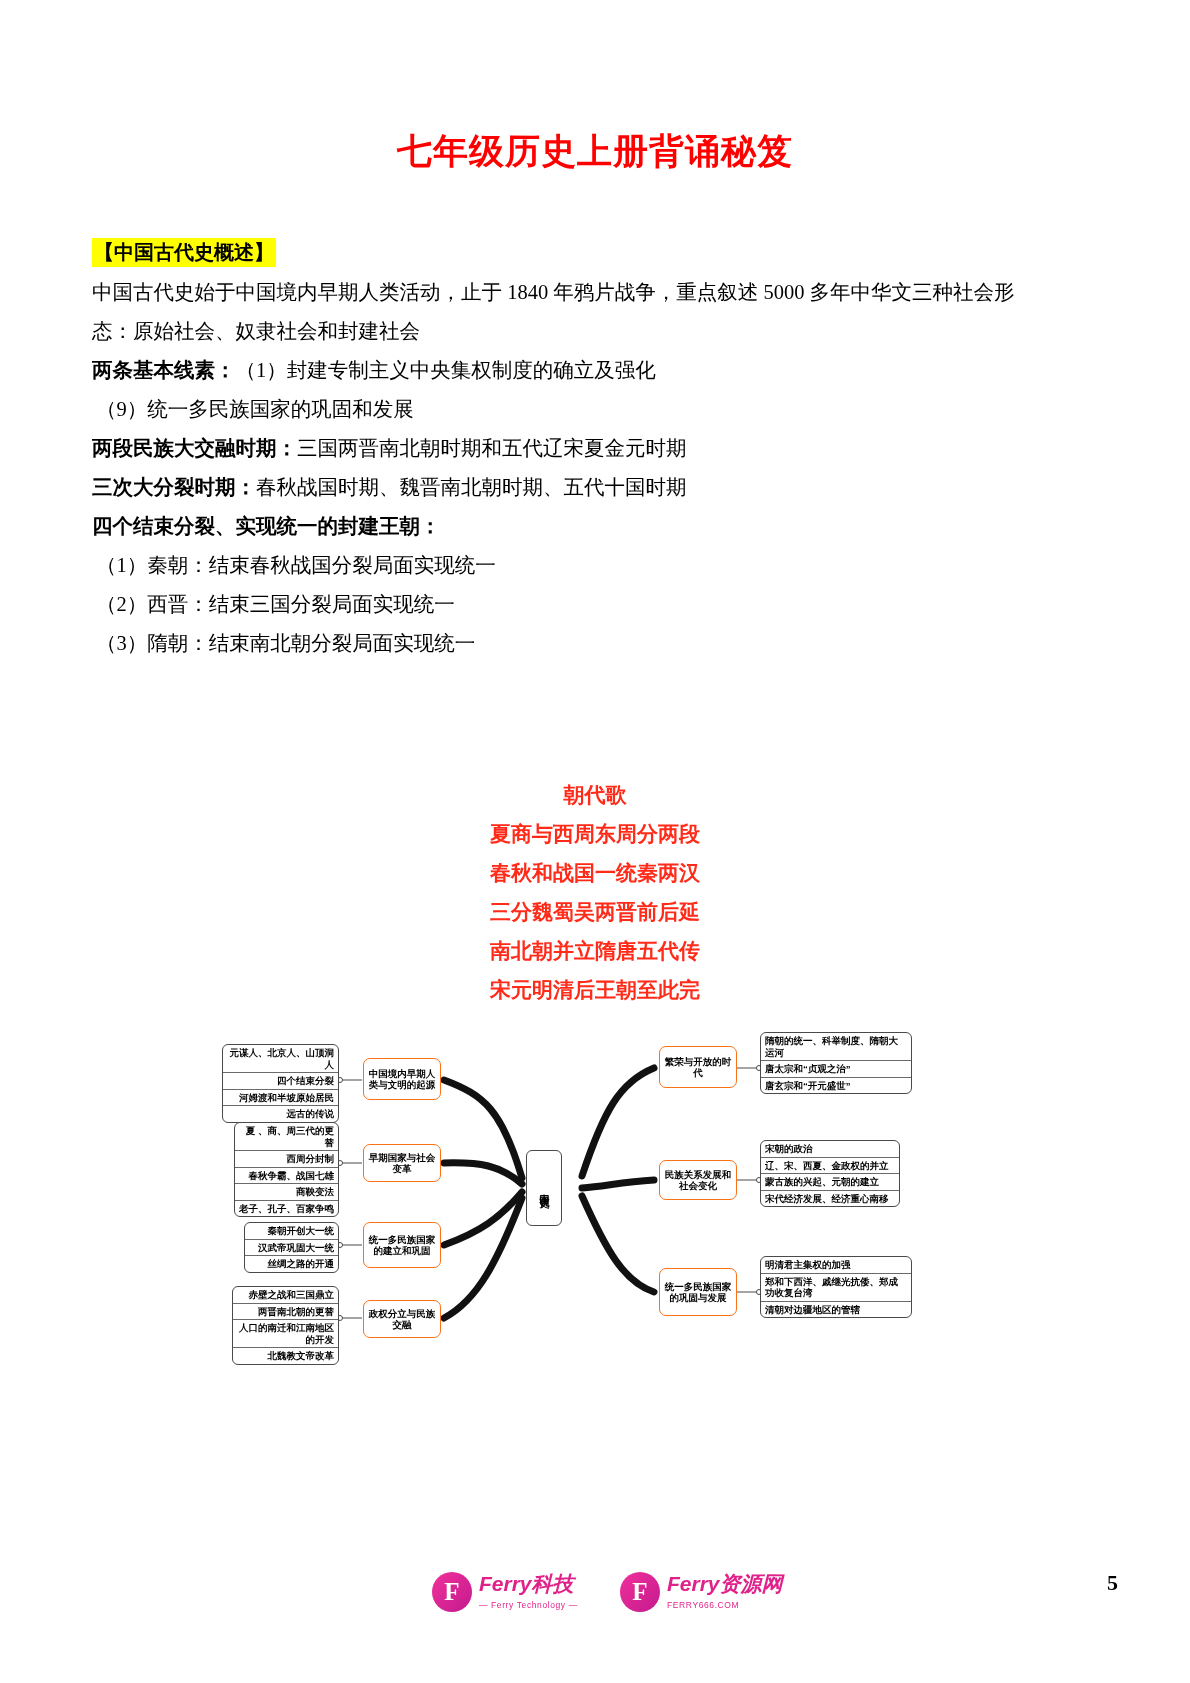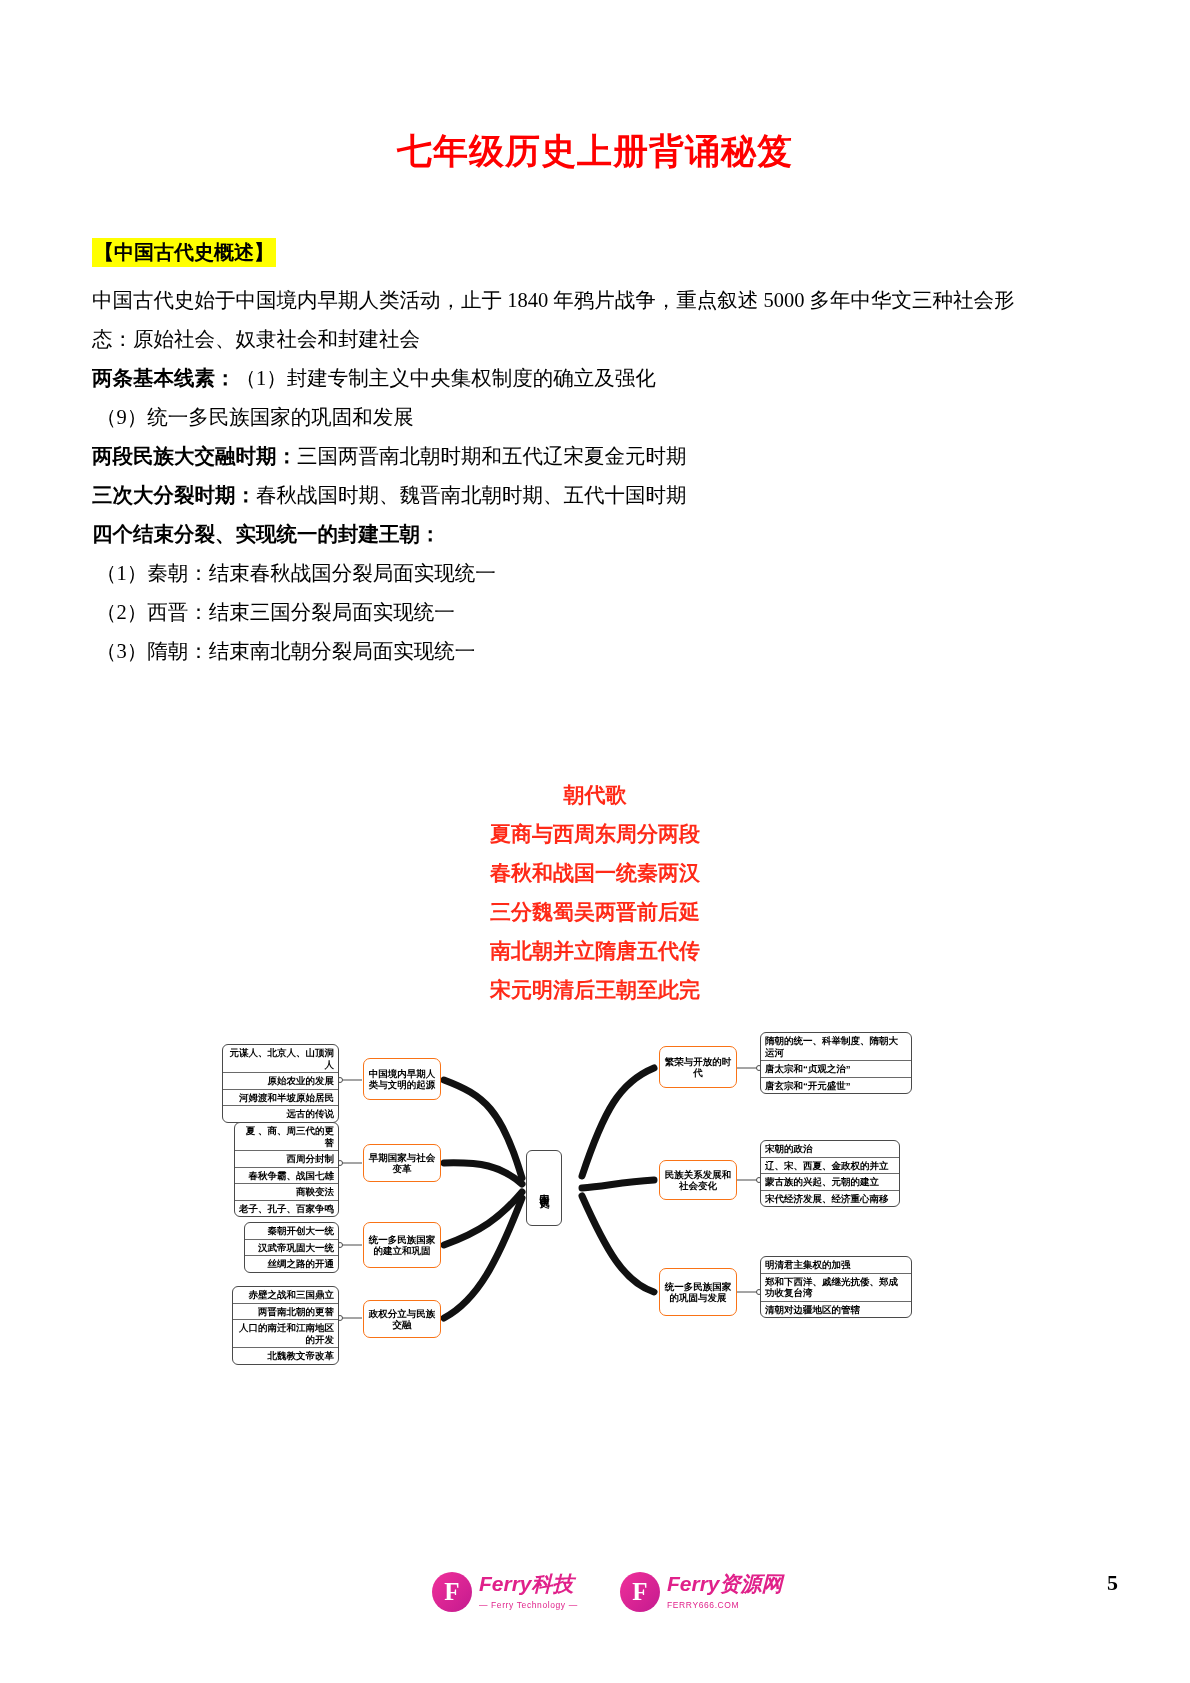--- a/index.html
+++ b/index.html
@@ -149,21 +149,21 @@
 </style>
 </head>
 <body>
 
 <div class="page">
 
   <h1 class="doc-title">七年级历史上册背诵秘笈</h1>
 
   <div class="content">
 
-    <div style="margin-bottom:14px;text-decoration:underline;">
+    <div style="margin-bottom:6px;text-decoration:underline;">
       <span class="hl">【中国古代史概述】</span>
     </div>
 
     <p class="para">
       <span>中国古代史始于中国境内早期人类活动，止于 1840 年鸦片战争，重点叙述 5000 多年中华文三种社会形</span><br>
       <span>态：原始社会、奴隶社会和封建社会</span>
     </p>
 
     <p class="para">
       <span class="b">两条基本线素：</span><span>（1）封建专制主义中央集权制度的确立及强化</span>
@@ -236,21 +236,21 @@
 
     <div class="mm-center" style="left:304px; top:150px; width:36px; height:76px;">中国古代史</div>
 
     <div class="mm-node" style="left:141px; top:58px; width:78px; height:42px;">中国境内早期人类与文明的起源</div>
     <div class="mm-node" style="left:141px; top:144px; width:78px; height:38px;">早期国家与社会变革</div>
     <div class="mm-node" style="left:141px; top:222px; width:78px; height:46px;">统一多民族国家的建立和巩固</div>
     <div class="mm-node" style="left:141px; top:300px; width:78px; height:38px;">政权分立与民族交融</div>
 
     <div class="mm-leafbox lefts" style="left:0px; top:44px; width:117px;">
       <div class="mm-leaf">元谋人、北京人、山顶洞人</div>
-      <div class="mm-leaf">原始农业的发展</div>
+      <div class="mm-leaf">四个结束分裂</div>
       <div class="mm-leaf">河姆渡和半坡原始居民</div>
       <div class="mm-leaf">远古的传说</div>
     </div>
 
     <div class="mm-leafbox lefts" style="left:12px; top:122px; width:105px;">
       <div class="mm-leaf">夏 、商、周三代的更替</div>
       <div class="mm-leaf">西周分封制</div>
       <div class="mm-leaf">春秋争霸、战国七雄</div>
       <div class="mm-leaf">商鞅变法</div>
       <div class="mm-leaf">老子、孔子、百家争鸣</div>

